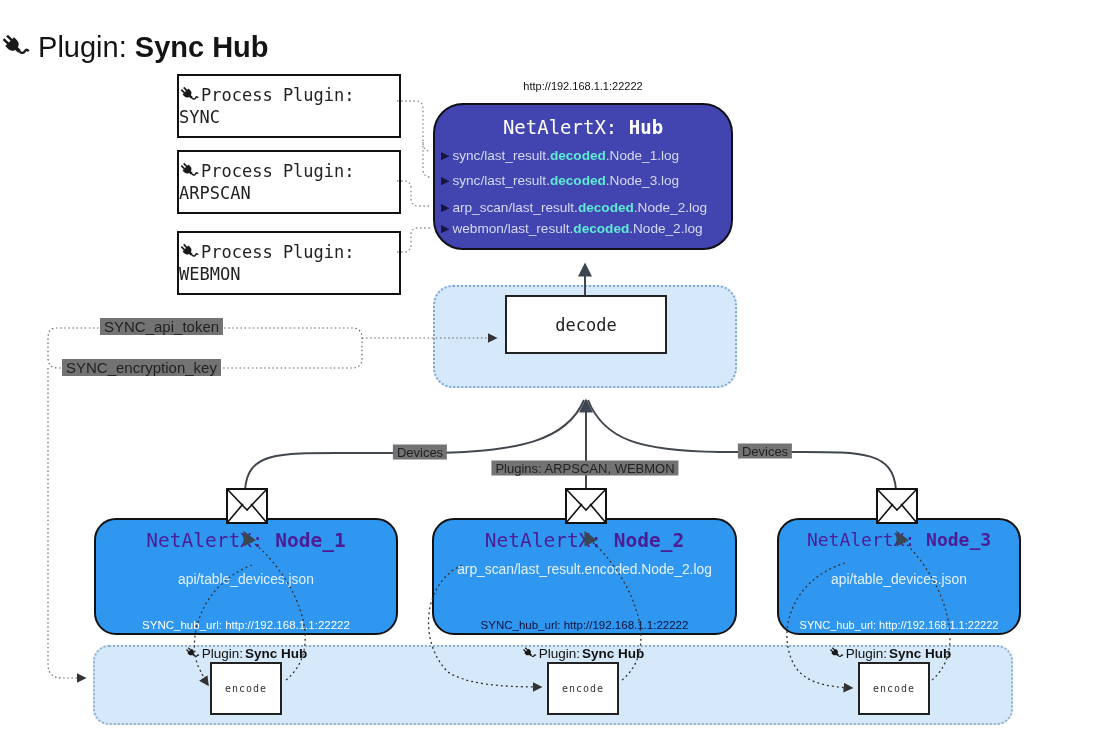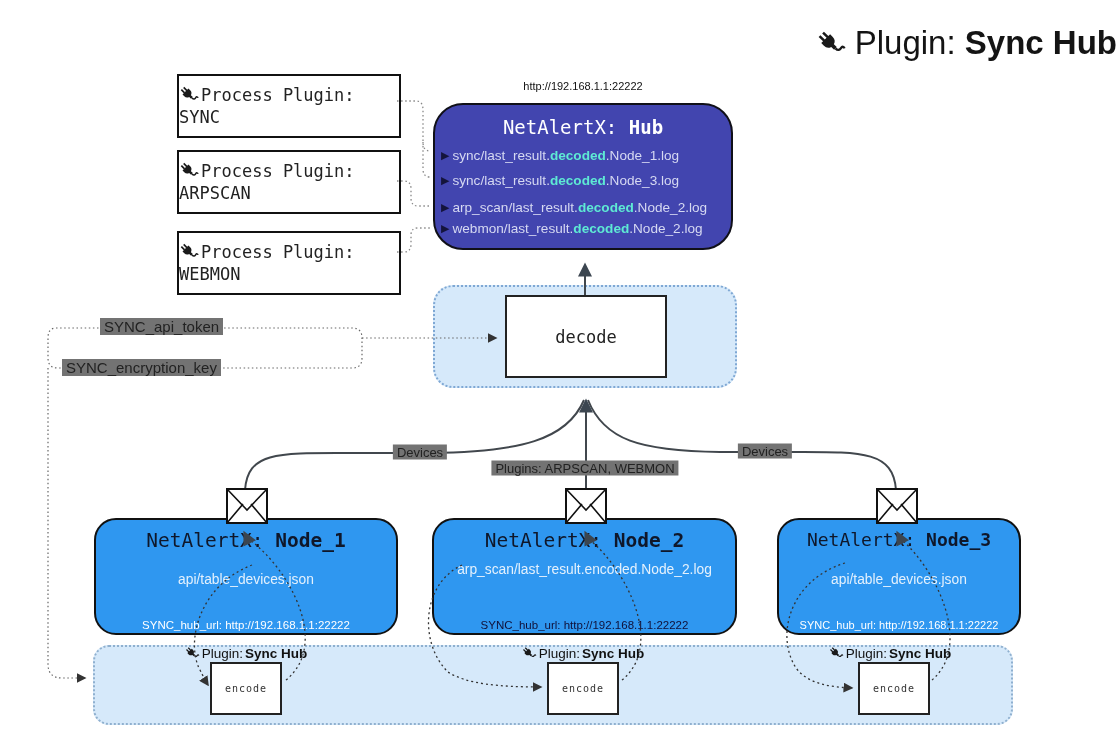--- a/index.html
+++ b/index.html
@@ -3,21 +3,21 @@
 <meta charset="utf-8">
 <style>
   html,body{margin:0;padding:0;background:#fff;}
   #stage{position:relative;width:1117px;height:754px;background:#fff;overflow:hidden;
          font-family:"Liberation Sans",sans-serif;color:#1a1a1a;}
   .abs{position:absolute;}
   .mono{font-family:"DejaVu Sans Mono",monospace;}
   .sans{font-family:"Liberation Sans",sans-serif;}
 
   
-  .title{left:0;top:24px;width:100%;text-align:right;font-size:33px;color:#141414;z-index:1;}
+  .title{left:0;top:31px;width:100%;text-align:left;font-size:29px;color:#141414;z-index:1;}
   .title b{font-weight:bold;}
   .plug{display:inline-block;vertical-align:-5px;color:#1a1a1a;}
 
   
   .pbox{left:177px;width:220px;height:60px;background:#fff;border:2px solid #111;
         display:flex;flex-direction:column;align-items:flex-start;justify-content:center;
         font-size:17px;line-height:22px;color:#222;z-index:1;}
   .pbox .l1{display:flex;align-items:center;gap:2px;}
 
   
@@ -27,37 +27,37 @@
   .hubtitle{left:0;top:11px;width:100%;text-align:center;font-size:19px;color:#fff;}
   .hlog{left:6px;height:18px;font-size:13.6px;color:#d6d9f2;white-space:nowrap;display:flex;align-items:center;}
   .hlog b{color:#5eead4;}
   .tri{color:#14143c;font-size:11px;margin-right:3px;line-height:1;}
 
   
   .dband{left:433px;top:285px;width:304px;height:103px;background:#d6e9fa;
          border:2px dotted #7fa8d4;border-radius:20px;box-sizing:border-box;z-index:1;}
   .wbox{background:#fff;border:2px solid #222;box-sizing:border-box;
         display:flex;align-items:center;justify-content:center;z-index:2;}
-  .decode{left:505px;top:295px;width:162px;height:83px;font-size:17px;color:#222;}
+  .decode{left:505px;top:295px;width:162px;height:59px;font-size:17px;color:#222;}
 
   
   .lbl{background:#737373;padding:0 4px;white-space:nowrap;z-index:6;color:#222;}
   .tok1{left:100px;top:318px;font-size:15px;}
   .tok2{left:62px;top:359px;font-size:15px;}
 
   
   .elabel{font-size:13px;color:#222;transform:translate(-50%,-50%);}
   .dev-l{left:420px;top:452px;}
   .dev-r{left:765px;top:451px;}
   .plug-mid{left:585px;top:468px;}
 
   
   .node{top:518px;height:117px;background:#2f97f0;border:2.5px solid #111;border-radius:22px;
         box-sizing:border-box;z-index:1;}
-  .ntitle{left:0;top:9px;width:100%;text-align:center;font-size:19.5px;color:#0f172a;white-space:nowrap;}
+  .ntitle{left:0;top:9px;width:100%;text-align:center;font-size:19.5px;color:#4c1d95;white-space:nowrap;}
   .nfile{left:0;width:100%;text-align:center;font-size:13.8px;color:#e4f1fd;white-space:nowrap;}
   .nurl{left:0;top:99px;width:100%;text-align:center;font-size:11.5px;color:#fff;white-space:nowrap;}
   .nurl.dark{color:#101038;}
 
   
   .band{left:93px;top:645px;width:920px;height:80px;background:#d6e9fa;
         border:2px dotted #8fb0cf;border-radius:16px;box-sizing:border-box;z-index:1;}
   .enclabel{top:646px;font-size:13.5px;color:#111;transform:translateX(-50%);white-space:nowrap;
             display:flex;align-items:center;gap:2px;z-index:2;}
   .encode{top:662px;width:72px;height:53px;font-size:10px;letter-spacing:1px;color:#333;}

